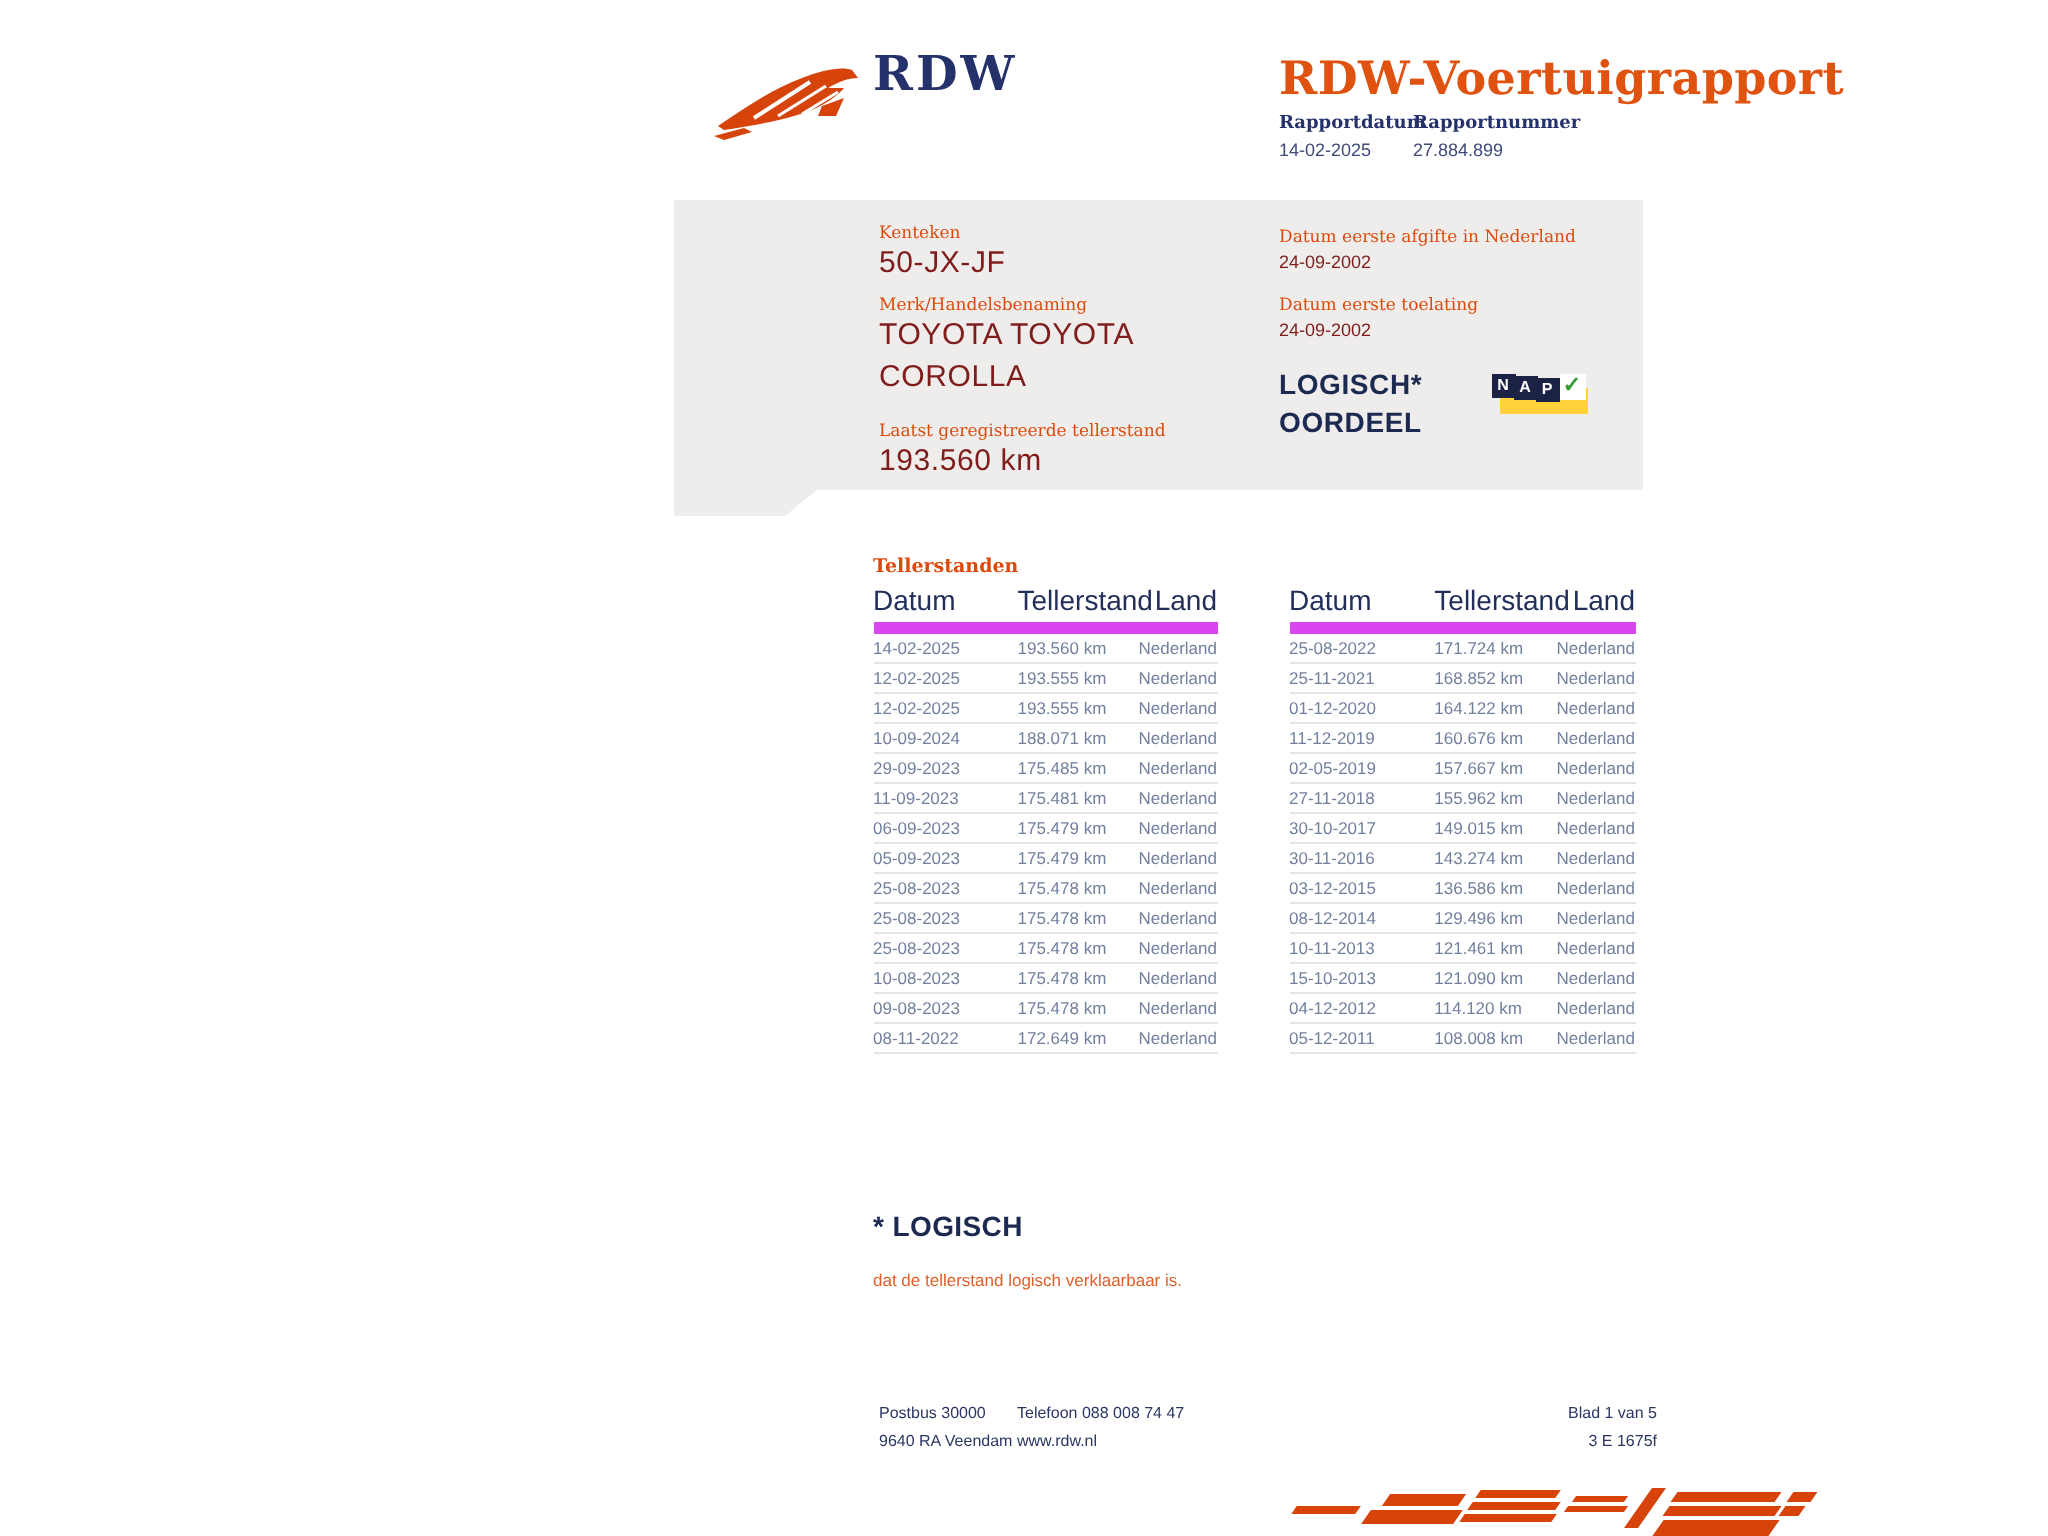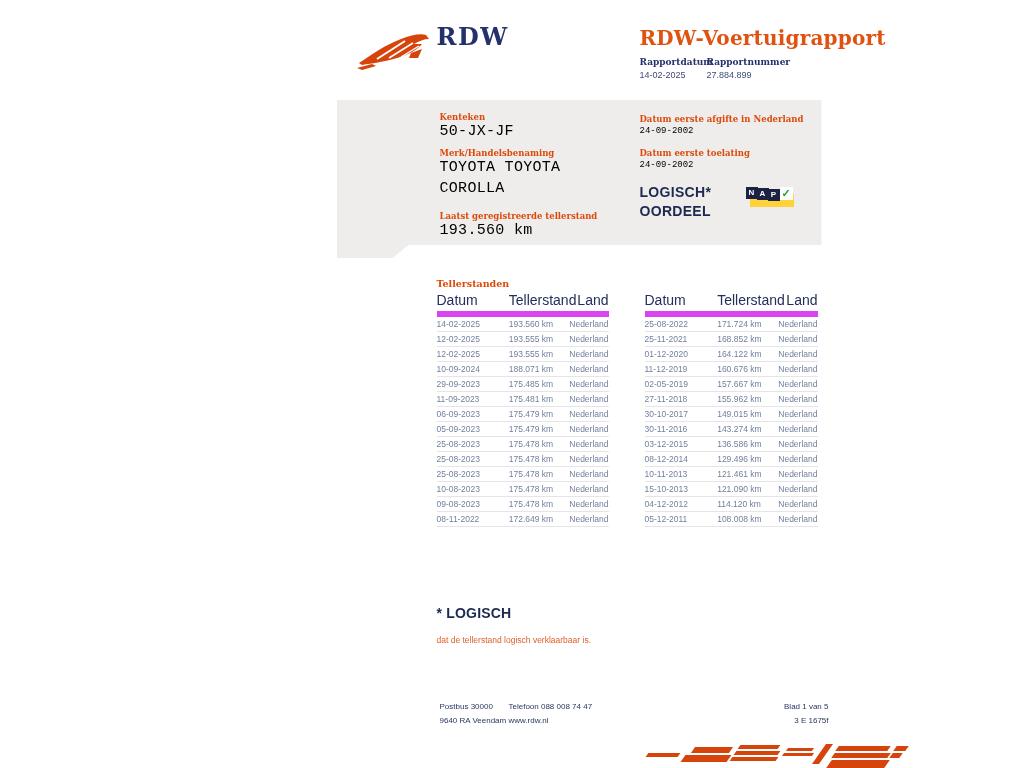--- a/index.html
+++ b/index.html
@@ -3,29 +3,29 @@
 <meta charset="utf-8">
 <style>
   * { margin:0; padding:0; box-sizing:border-box; }
   html,body { background:#ffffff; }
   body { font-family:"Liberation Sans", sans-serif; }
   .page { position:relative; width:827px; height:768px; background:#fff; overflow:hidden; margin:0 auto; }
 
   
   .swoosh { position:absolute; left:256px; top:28px; width:80px; height:46px; }
   .wordmark { position:absolute; left:338px; top:22px; font-family:"DejaVu Serif", serif; font-size:24px; font-weight:600; color:#25316A; letter-spacing:1.5px; }
-  .doc-title { position:absolute; left:541px; top:26px; font-family:"DejaVu Serif", serif; font-size:20px; font-weight:700; color:#E0520F; letter-spacing:0.2px; }
+  .doc-title { position:absolute; left:541px; top:26px; font-family:"DejaVu Serif", serif; font-size:23px; font-weight:700; color:#E0520F; letter-spacing:0.2px; }
   .meta-label { position:absolute; font-size:9px; font-weight:700; color:#25316A; font-family:"DejaVu Serif", serif; }
   .meta-value { position:absolute; font-size:9px; color:#3E4B78; }
 
   
   .summary-box { position:absolute; left:238px; top:100px; width:485px; height:158px; background:#EFEDEB;
     clip-path:polygon(0 0, 485px 0, 485px 145px, 72px 145px, 56px 158px, 0 158px); }
-  .s-label { position:absolute; font-size:8.5px; font-weight:700; color:#DC4A0B; font-family:"DejaVu Serif", serif; }
-  .s-value { position:absolute; font-family:Liberation Mono, monospace; color:#000000; }
+  .s-label { position:absolute; font-size:8.5px; font-weight:400; color:#DC4A0B; font-family:"DejaVu Serif", serif; }
+  .s-value { position:absolute; font-family:Liberation Sans, sans-serif; color:#7f1d1d; }
   .s-value.big { font-size:15px; letter-spacing:0.3px; }
   .s-value.small { font-size:9px; }
   .verdict { position:absolute; left:303px; top:83px; font-size:14px; font-weight:800; color:#1C2951; letter-spacing:0.3px; line-height:19px; }
 
   
   .nap { position:absolute; left:409px; top:85px; width:52px; height:27px; }
   .nap-yellow { position:absolute; left:4px; top:9px; width:44px; height:13px; background:#FFD23A; }
   .nap-letter { position:absolute; width:12px; height:12px; background:#1B2244; color:#fff; font-size:8px; font-weight:700; text-align:center; line-height:12px; }
   .nap-check { position:absolute; left:34px; top:2px; width:13px; height:13px; background:#fff; color:#2E9E33; font-size:11px; font-weight:700; text-align:center; line-height:13px; }
 

